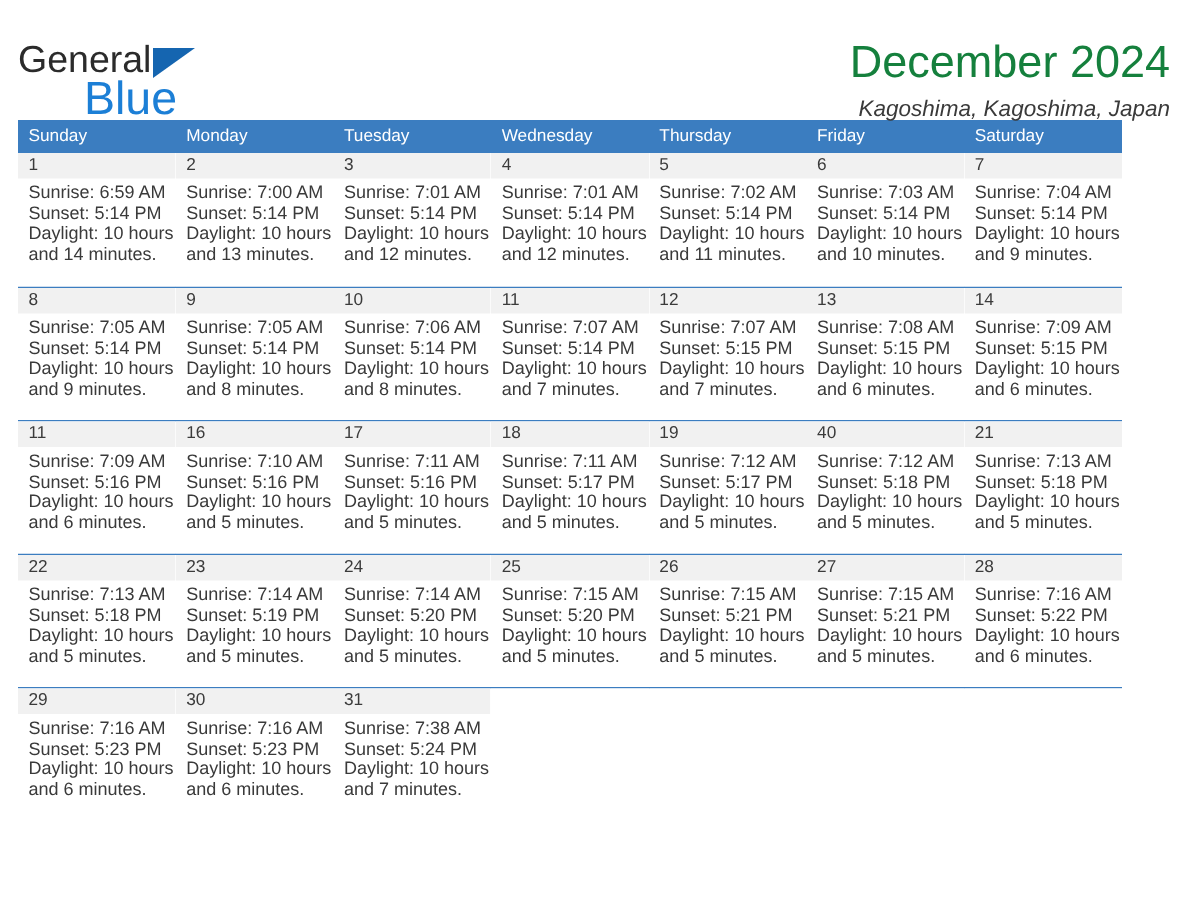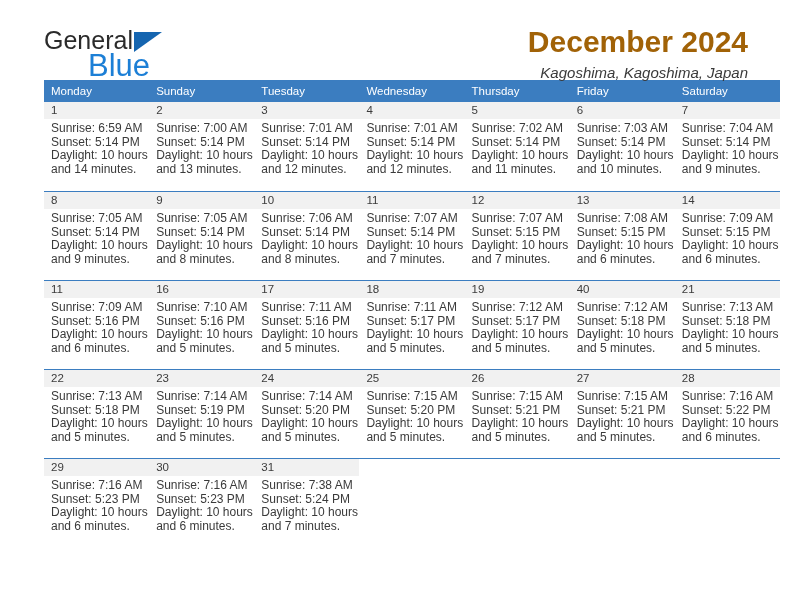--- a/index.html
+++ b/index.html
@@ -13,21 +13,21 @@
     font-family: "Liberation Sans", sans-serif;
     color: #222222;
     overflow: hidden;
   }
 
   .page {
     position: relative;
     width: 792px;
     height: 512px;
     box-sizing: border-box;
-    padding: 0 44px;
+    padding: 0 12px;
   }
 
   
   .top {
     display: flex;
     align-items: flex-start;
     justify-content: space-between;
     padding-top: 26px;
     height: 72px;
     box-sizing: border-box;
@@ -63,23 +63,23 @@
     margin-top: -3px;
     margin-left: 44px;
   }
 
   .titles {
     text-align: right;
     padding-top: 0px;
   }
   .cal-title {
     font-size: 30px;
-    color: #a16207;
+    color: #15803d;
     line-height: 1.05;
-    font-weight: bold;
+    font-weight: normal;
     margin-left: 44px;
   }
   .cal-sub {
     font-size: 15px;
     color: #3a3a3a;
     margin-top: 7px;
     line-height: 1.1;
     font-style: italic;
   }
 
@@ -160,22 +160,22 @@
     <div class="titles">
       <div class="cal-title">December 2024</div>
       <div class="cal-sub">Kagoshima, Kagoshima, Japan</div>
     </div>
 
   </div>
 
   <div class="calendar">
 
     <div class="dow-row">
+      <div class="dow">Sunday</div>
       <div class="dow">Monday</div>
-      <div class="dow">Sunday</div>
       <div class="dow">Tuesday</div>
       <div class="dow">Wednesday</div>
       <div class="dow">Thursday</div>
       <div class="dow">Friday</div>
       <div class="dow">Saturday</div>
     </div>
 
     <div id="weeks-host">
         <div class="week">
           <div class="cell">

